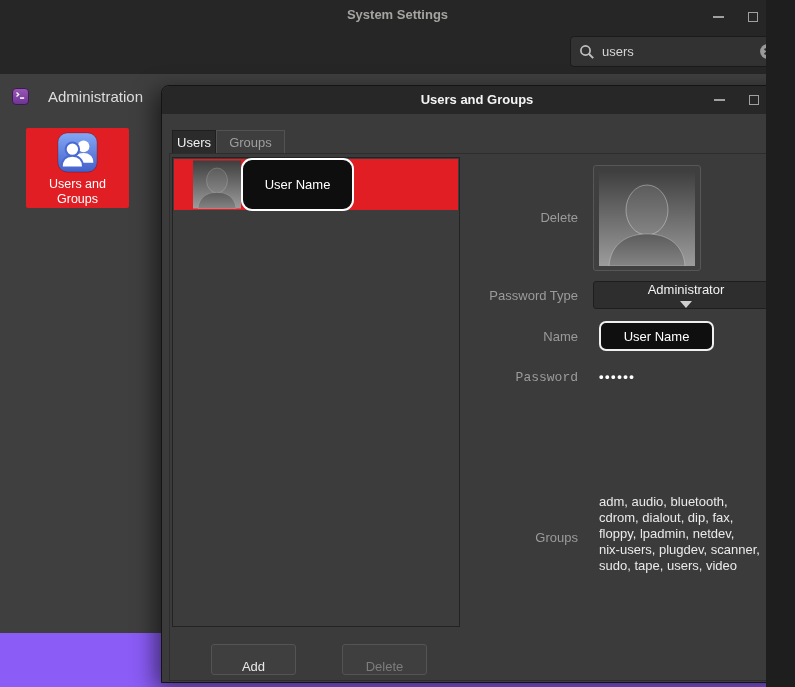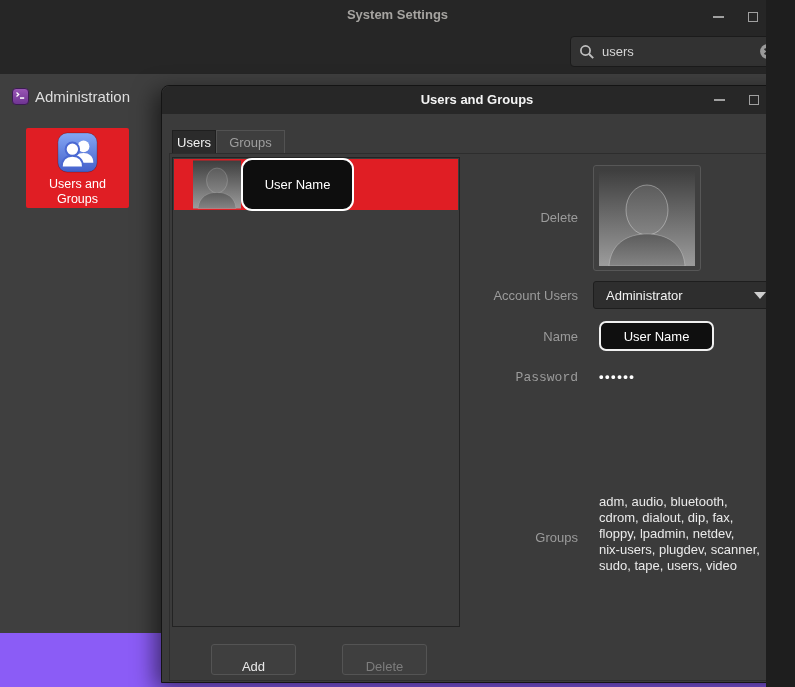--- a/index.html
+++ b/index.html
@@ -22,21 +22,21 @@
             color:#fff; font-size:12px; font-weight:bold; display:flex; align-items:center;
             justify-content:center; line-height:1; }
 
   .search-box { position:absolute; left:570px; top:36px; width:215px; height:31px;
             background:#323232; border:1px solid #1b1b1b; border-radius:4px;
             display:flex; align-items:center; padding:0 8px; }
   .search-box svg { flex:0 0 auto; }
   .search-input { flex:1; background:transparent; border:none; outline:none;
             color:#d4d4d4; font-size:13px; margin-left:7px; font-family:inherit; width:60px; }
 
-  .admin-row { position:absolute; left:12px; top:88px; display:flex; align-items:center; gap:6px; }
+  .admin-row { position:absolute; left:12px; top:88px; display:flex; align-items:center; gap:19px; }
   .admin-label { font-size:15px; color:#dedede; }
 
   .tile { position:absolute; left:26px; top:128px; width:103px; height:80px;
           background:#e01e24; border-radius:2px; text-align:center; cursor:default; }
   .tile svg { margin-top:4px; }
   .tile-label { color:#ffffff; font-size:12.5px; line-height:15px; width:86px; margin:0 auto; }
 
   
   .dialog { position:absolute; left:161px; top:85px; width:632px; height:598px;
             background:#3b3b3b; border:1px solid #141414; border-radius:8px 8px 0 0;
@@ -82,21 +82,21 @@
   .lbl-name { top:243px; }
   .lbl-password { top:284px;font-family:Liberation Mono, monospace; }
   .lbl-groups { top:444px; }
 
   .picture-frame { position:absolute; left:431px; top:79px; width:108px; height:106px;
          border:1px solid #575757; border-radius:3px; background:#3f3f3f;
          display:flex; align-items:center; justify-content:center; cursor:default; }
 
   .combo { position:absolute; left:431px; top:195px; width:186px; height:28px;
          background:#2e2e2e; border:1px solid #1e1e1e; border-radius:3px;
-         display:flex; align-items:center; padding:0 12px; cursor:default; }
+         display:flex; align-items:center; padding:0 12px; cursor:default;flex-direction:column; }
   .combo-value { flex:1; color:#f2f2f2; font-size:13px; }
   .combo-arrow { width:0; height:0; border-left:6px solid transparent;
          border-right:6px solid transparent; border-top:7px solid #cfcfcf; }
 
   .name-btn { position:absolute; left:437px; top:235px; width:115px; height:30px;
          background:#0f0f0f; border:2px solid #f0f0f0; border-radius:7px;
          color:#ffffff; font-size:13px; display:flex; align-items:center;
          justify-content:center; cursor:default; }
 
   .password-val { position:absolute; left:437px; top:283px; color:#ffffff;
@@ -228,21 +228,21 @@
             <stop offset="0" stop-color="#5c5c5c"></stop>
               <stop offset="1" stop-color="#848484"></stop>
           </linearGradient>
         </defs>
         <rect width="96" height="96" fill="url(#avbg2)"></rect>
         <ellipse cx="48" cy="40" rx="21" ry="25" fill="url(#avp2)" stroke="rgba(255,255,255,0.35)"></ellipse>
         <path d="M10 96 C12 72 30 64 48 64 C66 64 84 72 86 96 Z" fill="url(#avp2)" stroke="rgba(255,255,255,0.25)"></path>
       </svg>
     </div>
 
-    <div class="fld-label lbl-account">Account Users</div>
+    <div class="fld-label lbl-account">Password Type</div>
     <div class="combo">
       <span class="combo-value">Administrator</span>
       <span class="combo-arrow"></span>
     </div>
 
     <div class="fld-label lbl-name">Name</div>
     <div class="name-btn">
       <span>User Name</span>
     </div>
 

